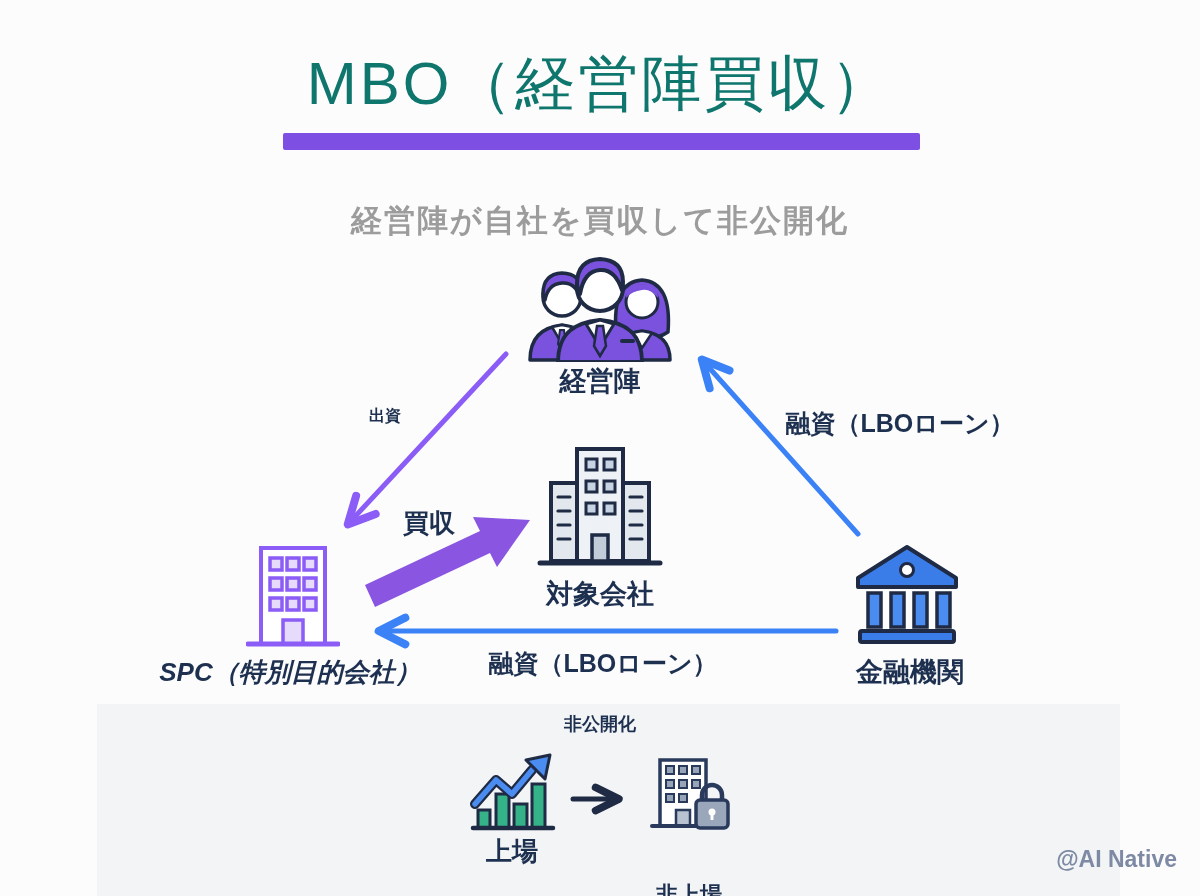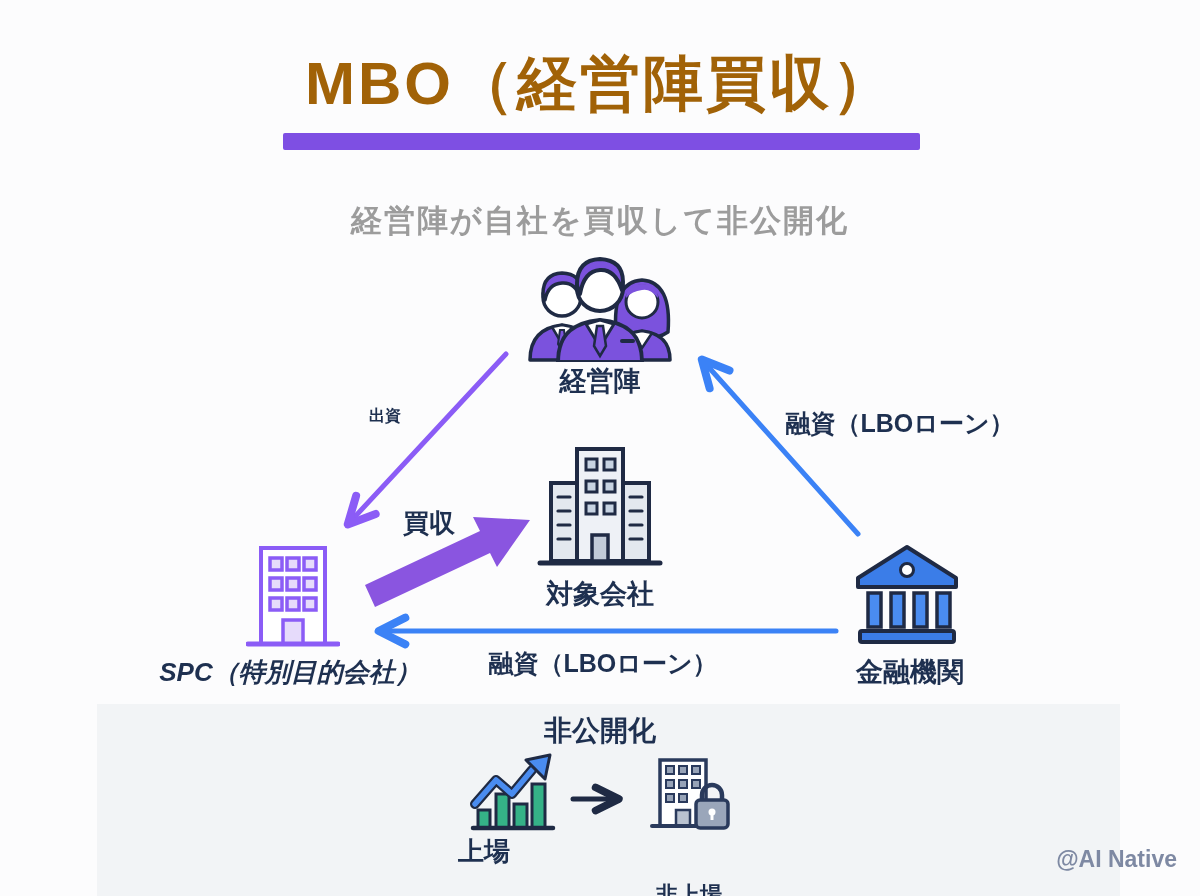--- a/index.html
+++ b/index.html
@@ -6,22 +6,22 @@
   body {
     width:1200px; height:896px; position:relative; overflow:hidden;
     background:#FCFCFD;
     font-family:"Liberation Sans","DejaVu Sans",sans-serif;
     color:#1E3050;
   }
   .abs { position:absolute; }
   .ctr { transform:translateX(-50%); white-space:nowrap; }
   .lbl { position:absolute; transform:translateX(-50%); white-space:nowrap;
          color:#1E3050; font-weight:800; z-index:3; }
-  #title { left:600px; top:44px; font-size:60px; font-weight:700;
-           letter-spacing:3px; color:#a16207; z-index:3; }
+  #title { left:600px; top:44px; font-size:60px; font-weight:400;
+           letter-spacing:3px; color:#0f766e; z-index:3; }
   #title-underline { left:283px; top:133px; width:637px; height:17px;
            background:#7E4FE3; border-radius:2px; z-index:2; }
   #subtitle { left:600px; top:180px; font-size:31px; font-weight:700;
            color:#9C9C9C; letter-spacing:2px; z-index:3;margin-top:20px; }
   #bottom-panel { left:97px; top:704px; width:1023px; height:192px;
            background:#F2F4F6; z-index:0; }
   #watermark { right:23px; top:846px; font-size:23px; font-weight:700;
            color:#7E89A3; z-index:3; }
   #arrow-layer { left:0; top:0; width:1200px; height:896px; z-index:1; }
   .icon { position:absolute; z-index:2; }
@@ -194,17 +194,17 @@
 <div class="lbl" style="left:600px; top:363px; font-size:27px;">経営陣</div>
 <div class="lbl" style="left:600px; top:576px; font-size:27px;">対象会社</div>
 <div class="lbl" style="left:290px; top:655px; font-size:26px;font-style:italic;">SPC（特別目的会社）</div>
 <div class="lbl" style="left:910px; top:654px; font-size:27px;">金融機関</div>
 
 <div class="lbl" style="left:385px; top:406px; font-size:16px;">出資</div>
 <div class="lbl" style="left:429px; top:506px; font-size:26px;">買収</div>
 <div class="lbl" style="left:900px; top:407px; font-size:25px;">融資（LBOローン）</div>
 <div class="lbl" style="left:603px; top:647px; font-size:25px;">融資（LBOローン）</div>
 
-<div class="lbl" style="left:600px; top:712px; font-size:28px;">非公開化</div>
-<div class="lbl" style="left:484px; top:834px; font-size:26px;">上場</div>
+<div class="lbl" style="left:600px; top:712px; font-size:18px;">非公開化</div>
+<div class="lbl" style="left:512px; top:834px; font-size:26px;">上場</div>
 <div class="lbl" style="left:689px; top:834px; font-size:22px;margin-top:46px;">非上場</div>
 
 <div id="watermark" class="abs">@AI Native</div>
 
 </body></html>

